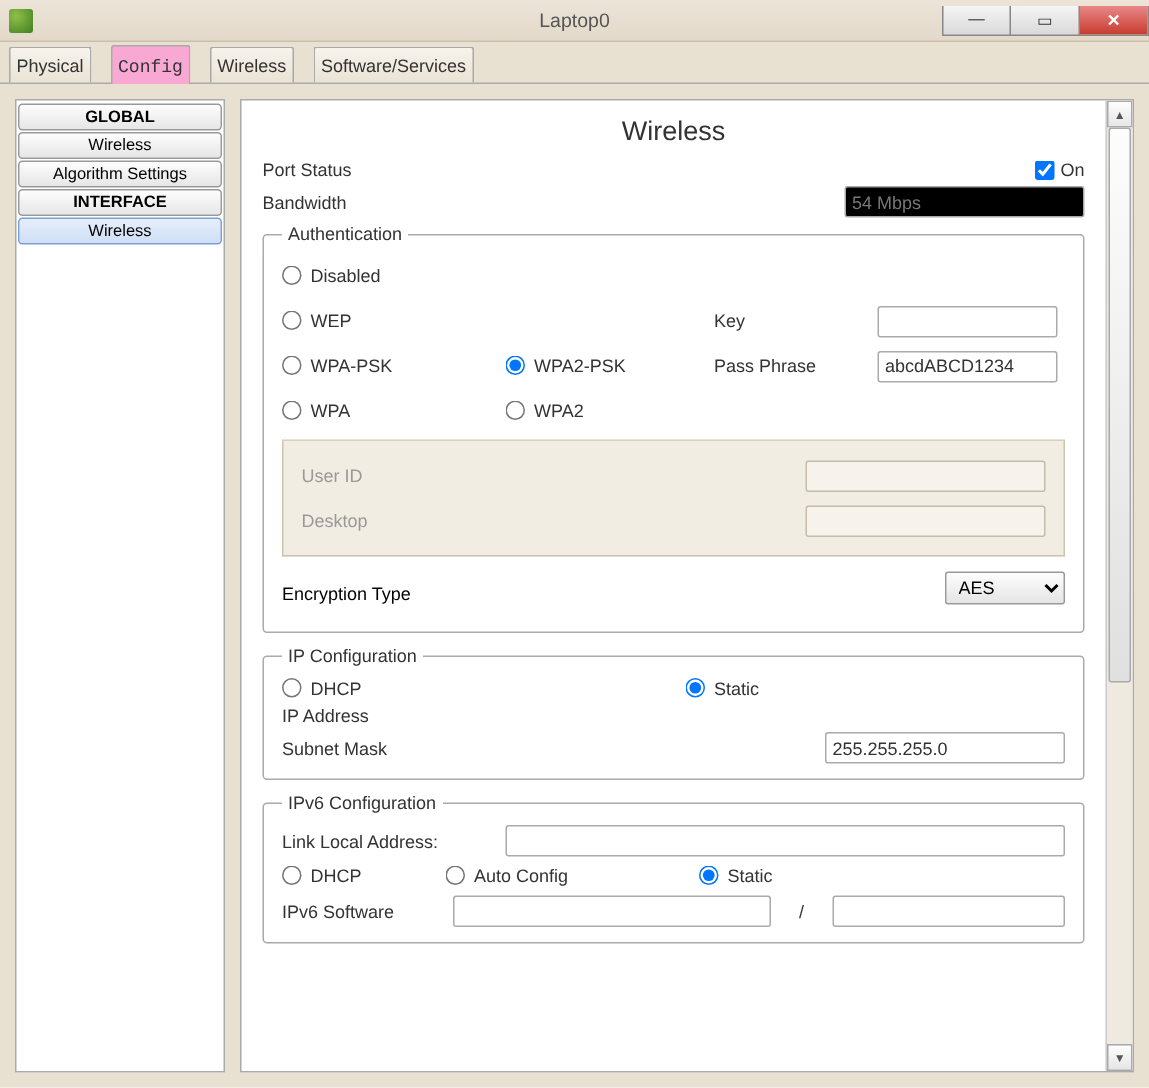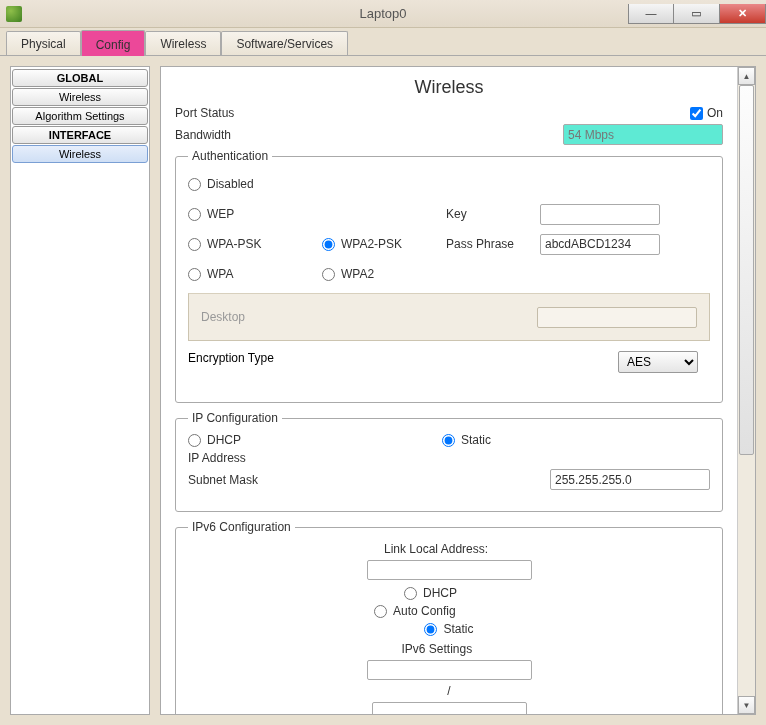--- a/index.html
+++ b/index.html
@@ -6,54 +6,54 @@
   body { margin: 0; background: #e8e0d0; width: 766px; height: 725px; overflow: hidden; }
   .titlebar { height: 28px; background: linear-gradient(#ece4d8,#e2d9c9); border-bottom: 1px solid #c9bfa8; display: flex; align-items: center; position: relative; }
   .titlebar .icon { width: 16px; height: 16px; margin: 0 6px; background: radial-gradient(circle at 30% 30%, #8fbf4a, #3f7f20); border-radius: 2px; }
   .titlebar .title { position: absolute; left: 0; right: 0; text-align: center; font-size: 13px; color: #555; }
   .win-controls { margin-left: auto; display: flex; height: 20px; }
   .win-btn { width: 46px; height: 20px; border: 1px solid #888; border-top: none; display:flex; align-items:center; justify-content:center; font-size: 11px; color:#333;}
   .win-min { background: linear-gradient(#f5f5f5,#d9d9d9); }
   .win-max { background: linear-gradient(#f5f5f5,#d9d9d9); border-left:none;}
   .win-close { background: linear-gradient(#e98888,#c73c2e); color:#fff; border-left:none; font-weight:bold;}
   .tabs-row { height: 28px; display: flex; align-items: flex-end; padding: 0 6px; background: #e8e0d0; border-bottom: 1px solid #aaa; gap:0;}
-  .tab { padding: 5px 14px; border: 1px solid #aaa; border-bottom:none; background: linear-gradient(#f7f3ec,#eae3d5); margin-right: 0px; border-radius: 2px 2px 0 0; height: 24px; cursor:pointer; color:#333;}
-  .tab.active { background: #ec4899; position: relative; top: 1px; height:26px; padding-top:7px;}
+  .tab { padding: 5px 4px; border: 1px solid #aaa; border-bottom:none; background: linear-gradient(#f7f3ec,#eae3d5); margin-right: 13px; border-radius: 2px 2px 0 0; height: 24px; cursor:pointer; color:#333;}
+  .tab.active { background: #f9a8d4; position: relative; top: 1px; height:26px; padding-top:7px;font-family:Liberation Mono, monospace;}
   .workspace { display:flex; height: calc(725px - 28px - 28px); padding:10px; gap:10px; }
   .sidebar { width: 140px; background:#fff; border:1px solid #aaa; padding:2px 1px; }
   .side-btn { width:100%; border:1px solid #999; background: linear-gradient(#fdfdfd,#e6e6e6); border-radius:3px; font-size:11px; padding:2px 0; text-align:center; margin-bottom:1px; cursor:pointer;}
   .side-btn.header { font-weight:bold; }
   .side-btn.selected { background:linear-gradient(#e6eefb,#cfdff5); border-color:#7a9fd4;}
   .main { flex:1; background:#fff; border:1px solid #aaa; position:relative; display:flex; overflow:hidden;}
   .scrollbar { width:18px; background:#f1ede4; border-left:1px solid #ccc; display:flex; flex-direction:column;}
   .sb-btn { height:18px; background:linear-gradient(#fdfdfd,#e6e6e6); border:1px solid #aaa; display:flex; align-items:center; justify-content:center; font-size:8px; color:#555;}
   .sb-track { flex:1; background:#efeadf; position:relative;}
   .sb-thumb { position:absolute; left:1px; right:1px; top:0; height:370px; background:linear-gradient(#fdfdfd,#e0e0e0); border:1px solid #aaa; border-radius:2px;}
   .content { flex:1; padding:10px 14px 10px 14px; overflow:hidden;}
   h2.panel-title { text-align:center; font-size:18px; font-weight:normal; margin:0 0 8px 0; color:#333;}
-  .row { display:flex; align-items:center; margin-bottom:4px; gap:4px; }
+  .row { display:flex; align-items:center; margin-bottom:4px; gap:19px; }
   .row label, .row span { color:#333; }
   .field-label { width:130px; color:#333; }
   input[type=text] { border:1px solid #aaa; border-radius:2px; padding:2px 4px; height:21px; background:#fff; color:#333;}
-  input[type=text].ro { background:#5eead4; color:#777;}
-  fieldset { border:1px solid #aaa; border-radius:3px; margin:4px 0 8px 0; padding:8px 12px 21px 12px;}
+  input[type=text].ro { background:#000000; color:#777;}
+  fieldset { border:1px solid #aaa; border-radius:3px; margin:4px 0 8px 0; padding:8px 12px 10px 12px;}
   legend { padding:0 4px; color:#333;}
   .auth-grid .row { height:26px; }
-  .radio { display:inline-flex; align-items:flex-end; gap:6px; }
+  .radio { display:inline-flex; align-items:flex-start; gap:6px; }
   input[type=radio],input[type=checkbox]{ margin:0; }
   .userbox { background:#f2ede3; border:1px solid #ccc4b0; border-top-color:#d8d0bd; padding:10px 12px; margin:6px 0 10px 0;}
   .userbox .lbl { color:#999; width:80px; display:inline-block;}
   .userbox input { background:#f7f3ec; border:1px solid #c4bca9; width:160px;}
-  .enc-row { display:flex; align-items:flex-start; margin:2px 12px 8px 0;}
+  .enc-row { display:flex; align-items:flex-end; margin:2px 0 8px 0;}
   .enc-row .spacer { flex:1;}
   select { border:1px solid #999; border-radius:2px; background:linear-gradient(#fdfdfd,#e5e5e5); height:22px; padding:1px 4px; width:80px;}
   .on-box { margin-left:auto; display:flex; align-items:center; gap:4px;}
   .col-left { width:130px; display:inline-block;}
   .ipfield { margin-left:auto; width:160px;}
-  .ipv6 .row { margin-bottom:6px;flex-direction:column; }
+  .ipv6 .row { margin-bottom:6px; }
 </style>
 </head>
 <body>
 
 <div class="titlebar">
   <div class="icon"></div>
   <div class="title">Laptop0</div>
   <div class="win-controls">
     <div class="win-btn win-min">—</div>
     <div class="win-btn win-max">▭</div>
@@ -134,20 +134,25 @@
             <input type="radio" name="auth" style="">
             <span>WPA</span>
           </span>
           <span class="radio" style="width:120px">
             <input type="radio" name="auth" style="">
             <span>WPA2</span>
           </span>
         </div>
 
         <div class="userbox">
+          <div class="row">
+            <span class="lbl">User ID</span>
+            <span style="flex:1"></span>
+            <input type="text" disabled="" value="" style="">
+          </div>
           <div class="row" style="margin-bottom:0">
             <span class="lbl">Desktop</span>
             <span style="flex:1"></span>
             <input type="text" disabled="" value="" style="">
           </div>
         </div>
 
         <div class="enc-row">
           <span>Encryption Type</span>
           <span class="spacer"></span>
@@ -192,21 +197,21 @@
           <span class="radio" style="width:150px">
             <input type="radio" name="ip6" style="">
             <span>Auto Config</span>
           </span>
           <span class="radio">
             <input type="radio" name="ip6" checked="" style="">
             <span>Static</span>
           </span>
         </div>
         <div class="row" style="margin-bottom:0">
-          <span style="width:95px">IPv6 Settings</span>
+          <span style="width:95px">IPv6 Software</span>
           <input type="text" style="flex: 1 1 0%;" value="">
           <span>/</span>
           <input type="text" style="width: 155px;" value="">
         </div>
       </fieldset>
     </div>
 
     <div class="scrollbar">
       <div class="sb-btn">▲</div>
       <div class="sb-track">

